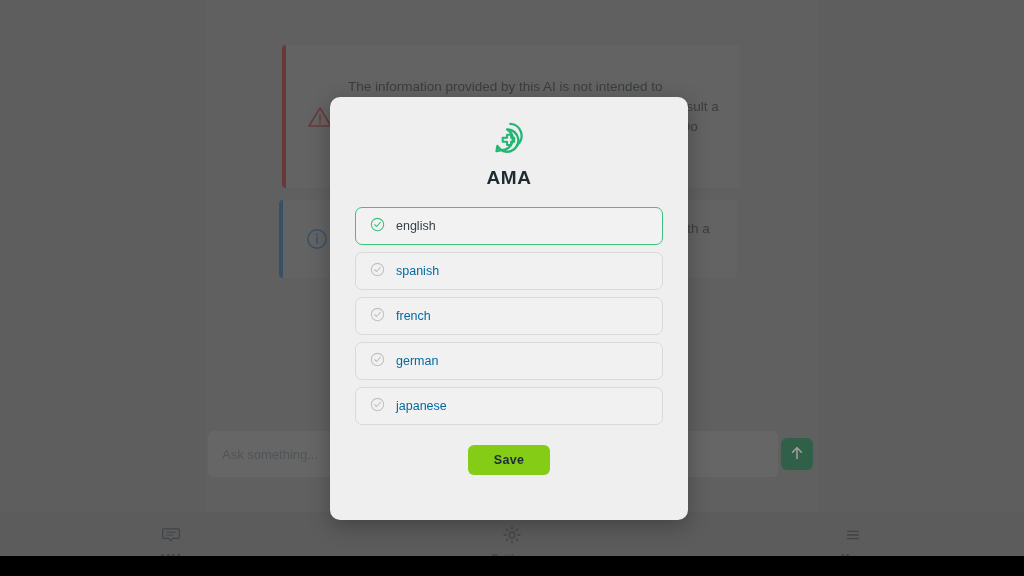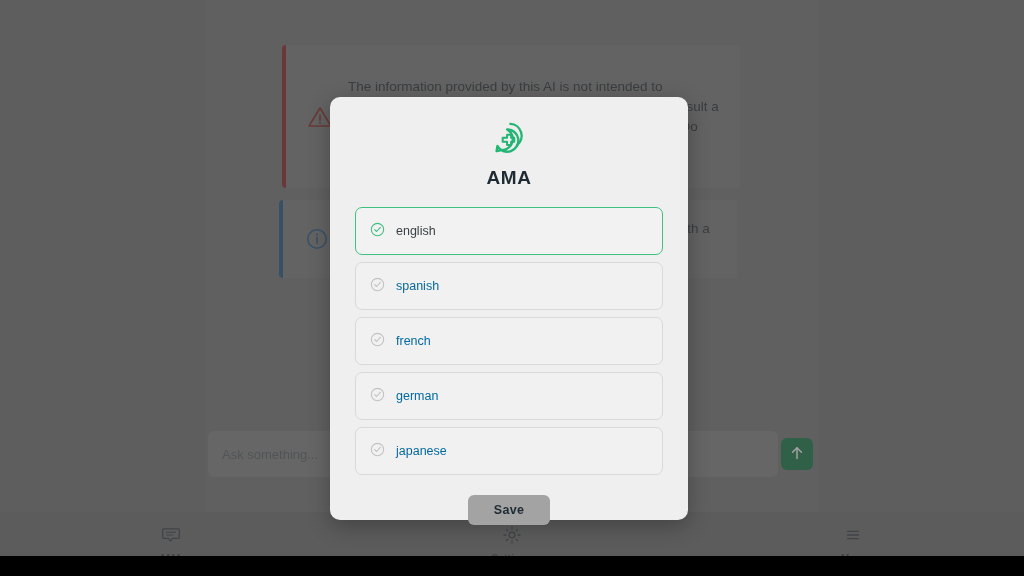--- a/index.html
+++ b/index.html
@@ -118,38 +118,38 @@
   #modal-title {
     text-align: center;
     font-size: 19px; font-weight: bold;
     color: #1f2b33;
     letter-spacing: .6px;
     margin-top: 6px;
   }
 
   #lang-list { margin-top: 18px; display: flex; flex-direction: column; gap: 7px; }
   .lang-option {
-    height: 48px;
+    height: 38px;
     border: 1px solid #d9d9d9;
     border-radius: 7px;
     background: #f1f1f1;
     display: flex; align-items: center;
     padding: 0 14px; gap: 11px;
     cursor: pointer;
   }
   .lang-option.selected {
     border-color: #3ec27e;
     background: #f2f2f2;
   }
   .lang-label { font-size: 12.5px; color: #0369a1; }
   .lang-option.selected .lang-label { color: #3a4146; }
 
   #save-row { display: flex; justify-content: center; margin-top: 20px; }
   #save-button {
-    background: #a3a3a3; border: none; border-radius: 6px;
+    background: #84cc16; border: none; border-radius: 6px;
     padding: 8px 26px;
     font-family: "Liberation Sans", sans-serif;
     font-size: 12.5px; font-weight: bold; color: #1f2b33;
     letter-spacing: .3px; cursor: pointer;
   }
 </style>
 </head>
 <body>
 
 <div id="screen">

